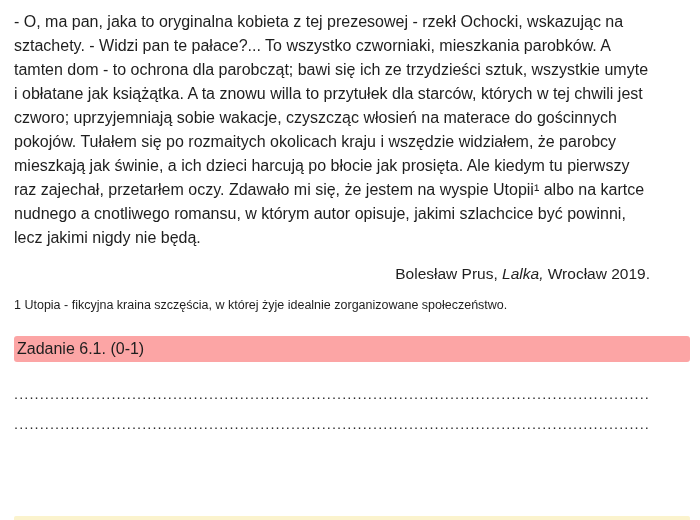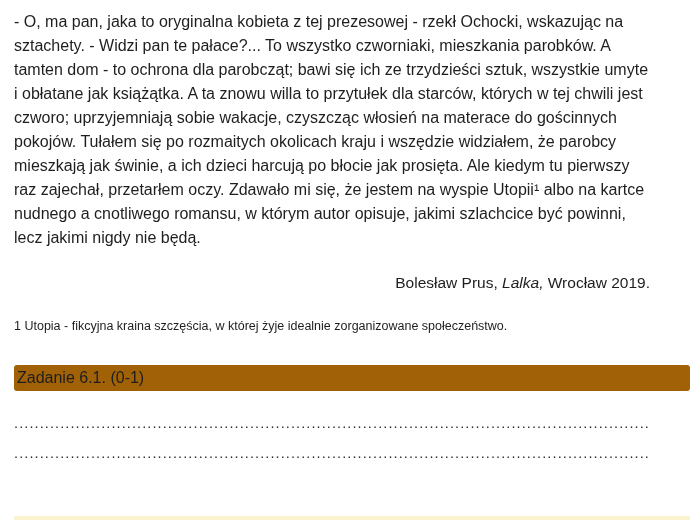--- a/index.html
+++ b/index.html
@@ -23,38 +23,38 @@
     width: 636px; 
   }
   .passage-text {
     margin: 0;
     font-size: 16px;
     line-height: 24px;
     text-align: left;
     color: #1e1e1e;
   }
   .attribution {
-    margin-top: 22px;
+    margin-top: 13px;
     font-size: 15.5px;
     line-height: 22px;
     text-align: right;
     color: #1e1e1e;
   }
   .attribution .italic { font-style: italic; }
   .footnote {
-    margin-top: 24px;
+    margin-top: 12px;
     font-size: 12.5px;
     line-height: 17px;
     color: #1e1e1e;
   }
   .task-header {
-    margin-top: 30px;
+    margin-top: 22px;
     width: 676px; 
     box-sizing: border-box;
-    background: #a16207;
+    background: #fca5a5;
     border-radius: 3px;
     padding: 4px 6px 4px 3px;
     font-size: 16px;
     line-height: 18px;
     color: #1e1e1e;
   }
   .question-text {
     margin: 15px 0 0 0;
     font-size: 16px;
     line-height: 24px;

